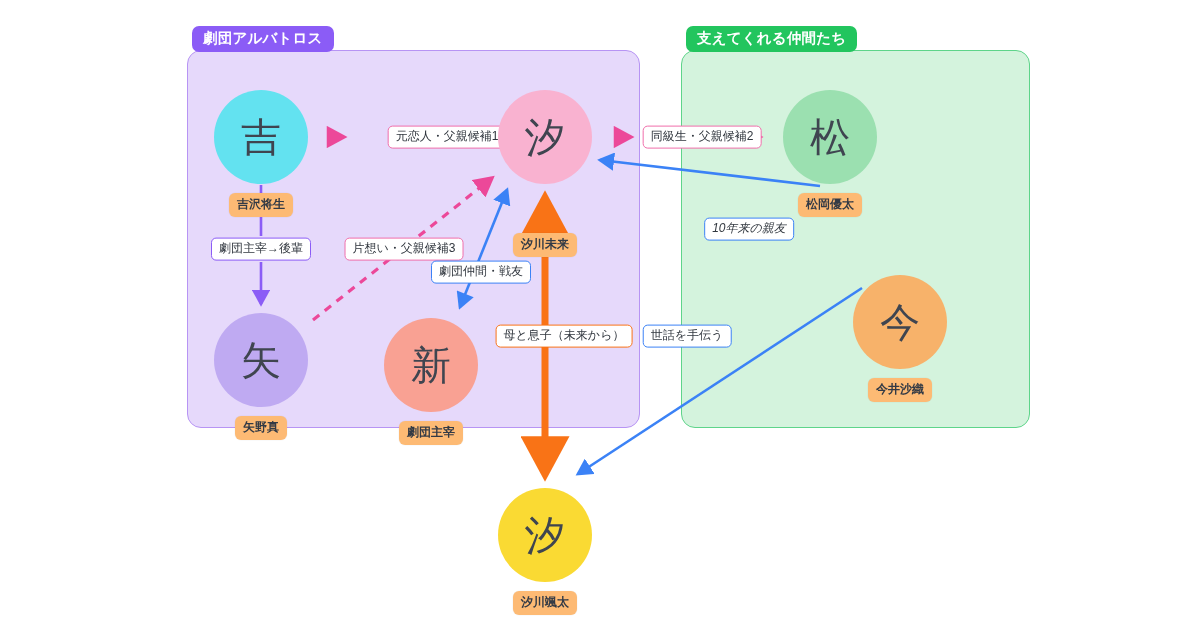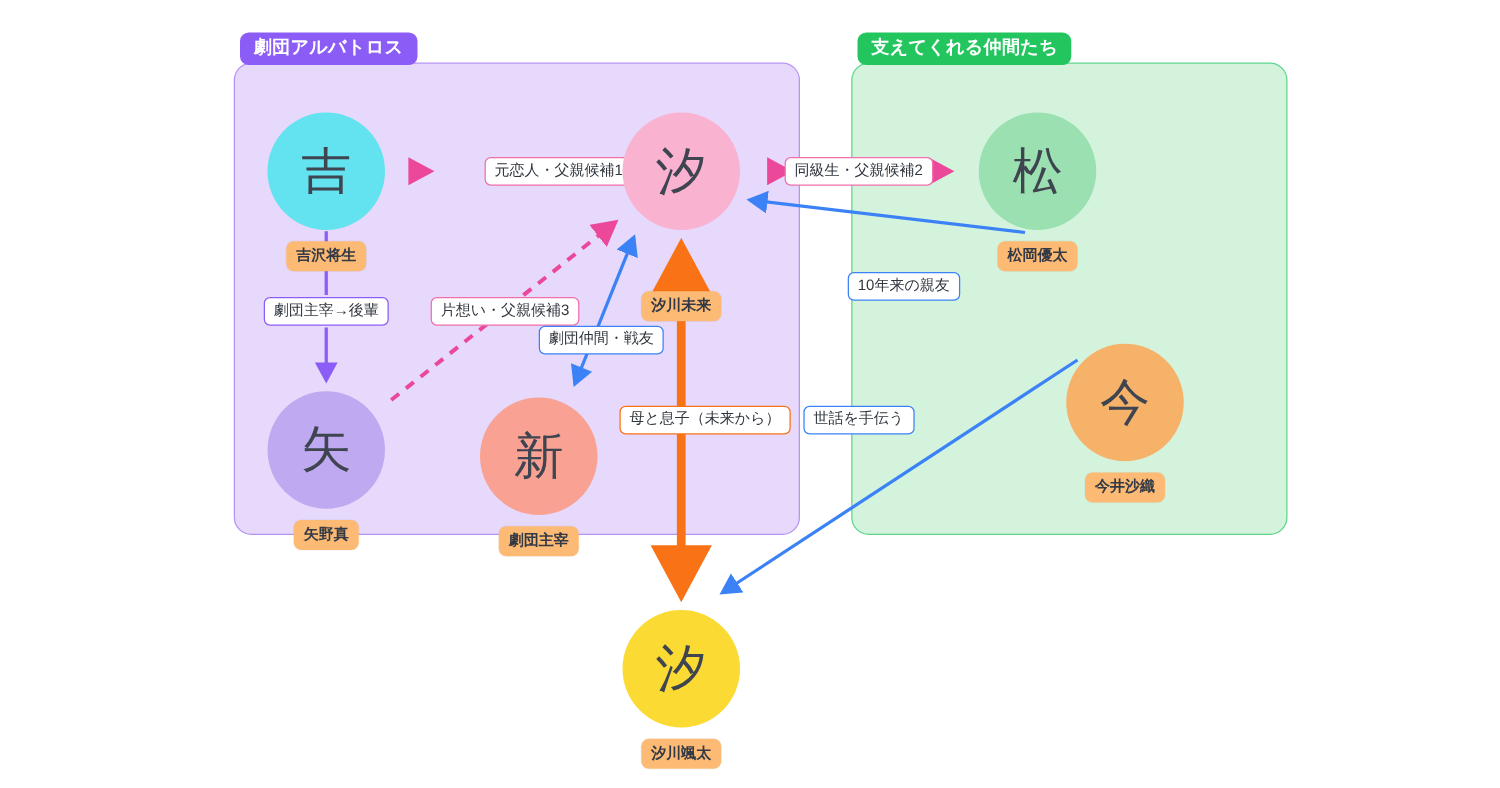--- a/index.html
+++ b/index.html
@@ -140,26 +140,26 @@
     <g>
       <line x1="820" y1="186" x2="600" y2="160" stroke="#3b82f6" stroke-width="2.6" marker-end="url(#ah-blue)"></line>
     </g>
 
     <g>
       <line x1="862" y1="288" x2="578" y2="474" stroke="#3b82f6" stroke-width="2.6" marker-end="url(#ah-blue)"></line>
     </g>
   </svg>
 
   <div class="edge-label pink" style="left:404px;top:137px;margin-left:43px;">元恋人・父親候補1</div>
-  <div class="edge-label pink" style="left:687px;top:137px;">同級生・父親候補2</div>
+  <div class="edge-label pink" style="left:702px;top:137px;">同級生・父親候補2</div>
   <div class="edge-label purple" style="left:261px;top:249px;">劇団主宰→後輩</div>
   <div class="edge-label pink" style="left:404px;top:249px;">片想い・父親候補3</div>
   <div class="edge-label blue" style="left:481px;top:272px;">劇団仲間・戦友</div>
   <div class="edge-label orange" style="left:545px;top:336px;margin-left:19px;">母と息子（未来から）</div>
-  <div class="edge-label blue" style="left:723px;top:229px;">10年来の親友</div>
+  <div class="edge-label blue" style="left:749px;top:229px;font-style:italic;">10年来の親友</div>
   <div class="edge-label blue" style="left:687px;top:336px;">世話を手伝う</div>
 
   <div class="node" style="left:214px;top:90px;width:94px;height:94px;">
     <div class="circle" style="width:94px;height:94px;background:#63e2f0;font-size:40px;">吉</div>
     <div class="node-label" style="top:103px;">吉沢将生</div>
   </div>
 
   <div class="node" style="left:498px;top:90px;width:94px;height:94px;">
     <div class="circle" style="width:94px;height:94px;background:#f9b2d0;font-size:40px;">汐</div>
     <div class="node-label" style="top:103px;margin-top:40px;">汐川未来</div>

